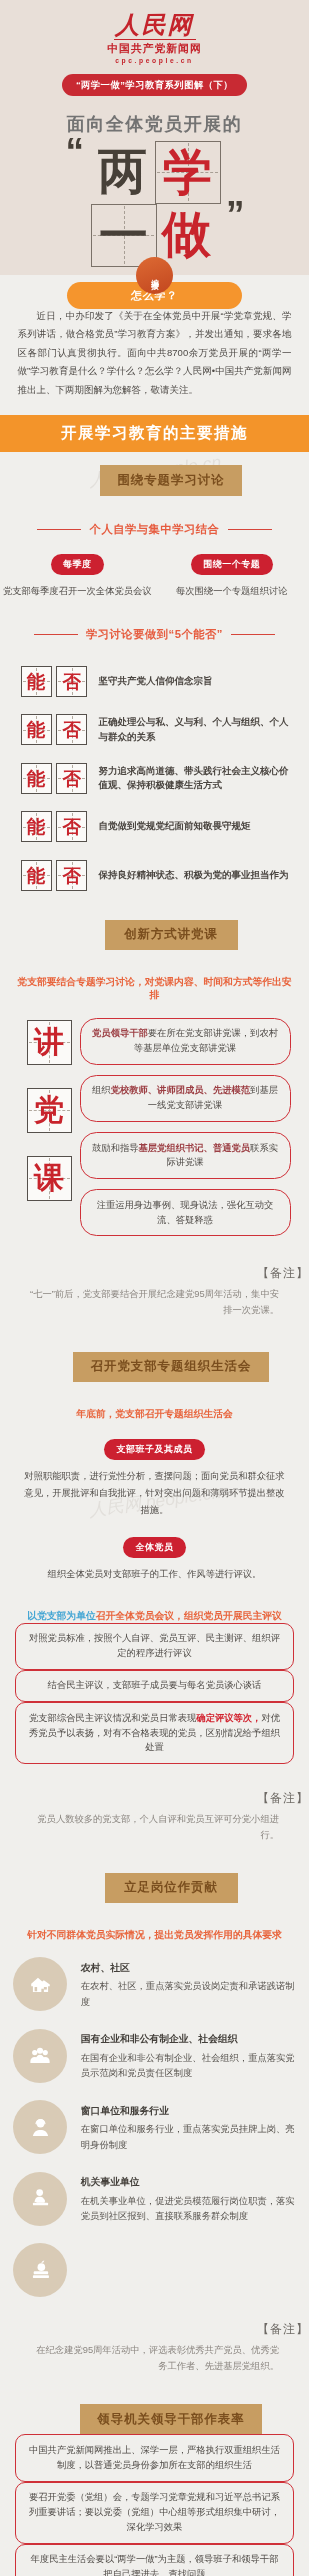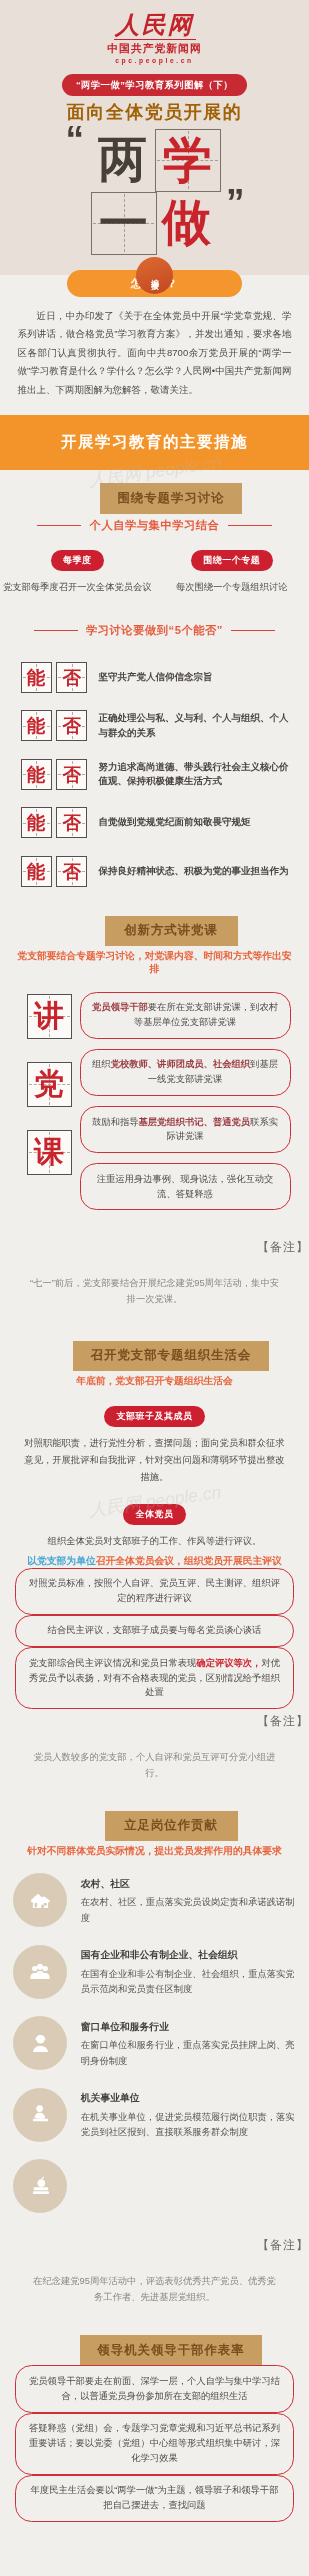--- a/index.html
+++ b/index.html
@@ -7,41 +7,41 @@
         font-family:"Liberation Sans","DejaVu Sans",sans-serif;overflow:hidden;}
   
   .hdr{background:#e8dfd8;text-align:center;padding-top:13.4px;height:275px;box-sizing:border-box;}
   .logo-script{font-size:24px;line-height:1;color:#c4232b;font-weight:bold;font-style:italic;
                font-family:"Liberation Serif","DejaVu Serif",serif;letter-spacing:2.1px;}
   .logo-rule{width:82px;height:1px;background:#c4232b;margin:2.1px auto 1.5px;}
   .logo-sub{color:#c4232b;font-size:10.8px;font-weight:bold;letter-spacing:1px;}
   .logo-url{color:#c4232b;font-size:6.7px;font-weight:bold;letter-spacing:2.6px;margin-top:1px;}
   .series-pill{display:inline-block;background:#c82a33;color:#fff;font-size:9.3px;font-weight:bold;
                padding:4.6px 13.4px;border-radius:12.4px;margin-top:10.3px;letter-spacing:0.5px;}
-  .subtitle{color:#a16207;font-size:18px;font-weight:bold;margin-top:4px;letter-spacing:1.5px;text-align:center;}
+  .subtitle{color:#737373;font-size:18px;font-weight:bold;margin-top:16px;letter-spacing:1.5px;text-align:center;}
   .biggrid{position:relative;width:128px;margin:4.1px auto 0;display:grid;grid-template-columns:64px 64px;}
   .bigcell{width:64px;height:61px;display:flex;align-items:center;justify-content:center;position:relative;}
   .bigcell.boxed{border:0.5px solid #7a7168;}
   .bigcell.boxed::before{content:"";position:absolute;left:1.5px;right:1.5px;top:50%;border-top:0.5px dashed #a79e94;}
   .bigcell.boxed::after{content:"";position:absolute;top:1.5px;bottom:1.5px;left:50%;border-left:0.5px dashed #a79e94;}
   .bigch{position:relative;z-index:1;font-size:49px;font-weight:bold;line-height:1;}
   .ch-dark{color:#474038;} .ch-red{color:#c8242c;}
   .q{position:absolute;font-size:37px;font-weight:bold;color:#474038;line-height:1;}
   .q-open{left:-25px;top:-7.2px;} .q-close{right:-26px;top:44%;}
   .how-pill{width:175px;margin:15.5px auto 0;background:#f5952d;color:#fff;font-size:10.8px;font-weight:bold;
             border-radius:15.5px;padding:6.7px 0;letter-spacing:1px;}
   
   .ed-circle{position:relative;z-index:3;width:37px;height:37px;border-radius:50%;margin:-18.5px auto 0;
              background:linear-gradient(160deg,#dd6a33,#c2461f);display:flex;align-items:center;justify-content:center;}
   .ed-circle span{writing-mode:vertical-rl;color:#fff;font-size:7.7px;font-weight:bold;letter-spacing:1.5px;}
   .ed-note{width:274px;margin:13.4px auto 0;font-size:9.5px;line-height:1.95;color:#4f4b47;
            text-align:justify;text-indent:2em;}
   
   .banner{background:#f3942a;color:#fff;font-size:15.5px;font-weight:bold;text-align:center;
-          padding:17px 0;letter-spacing:1.5px;}
+          padding:8px 0;letter-spacing:1.5px;}
   .ribbon-wrap{text-align:center;position:relative;}
   .ribbon{position:relative;display:inline-block;background:#c79d62;color:#7a4e1e;font-size:12.4px;
           font-weight:bold;padding:6.7px 17.5px;letter-spacing:1px;min-width:98px;margin-left:33px;}
   .ribbon::before{content:"";position:absolute;left:-15.5px;top:4.6px;border-style:solid;
                   border-width:12px 8.8px;border-color:#b58b4f #b58b4f #b58b4f transparent;z-index:-1;}
   .ribbon::after{content:"";position:absolute;right:-15.5px;top:4.6px;border-style:solid;
                  border-width:12px 8.8px;border-color:#b58b4f transparent #b58b4f #b58b4f;z-index:-1;}
   
   .sub-head{display:flex;align-items:center;justify-content:center;gap:8.2px;}
   .sub-head .line{width:44px;height:1px;background:#d6453a;flex:none;}
@@ -66,38 +66,38 @@
   
   .lecture{display:flex;margin:0 18.5px;}
   .lec-tiles{width:61px;flex:none;display:flex;flex-direction:column;align-items:center;gap:23px;padding-top:2.1px;}
   .big-tile{width:43px;height:43px;}
   .big-tile .ch{font-size:30px;}
   .lec-bubbles{flex:1;display:flex;flex-direction:column;gap:10px;}
   .bubble{border:1px solid #cf3038;border-radius:16.5px;padding:7.7px 10.3px;font-size:9.3px;color:#4f4b47;
           text-align:center;line-height:1.6;background:transparent;}
   .bubble b{color:#9c3f44;}
   .bubble .hl{color:#d2232f;font-weight:bold;}
-  .bubble.wide{margin:0 15px;}
+  .bubble.wide{margin:0 15px;border-radius:10px;}
   
   .note-label{text-align:right;color:#6e6a65;font-size:12px;letter-spacing:1px;}
-  .note-text{text-align:center;color:#8b8680;font-size:9.3px;line-height:1.7;padding:0 30px;margin-top:20px;}
+  .note-text{text-align:right;color:#8b8680;font-size:9.3px;line-height:1.7;padding:0 30px;margin-top:5px;}
   
   .pgroup{text-align:center;}
   .pgroup .desc{margin:8.2px auto 0;max-width:268px;font-size:9.3px;color:#4f4b47;line-height:1.85;}
   
   .icon-item{display:flex;margin:0 13.4px;align-items:flex-start;}
   .icon-circle{width:54px;height:54px;border-radius:50%;background:#d9cbb6;flex:none;
                display:flex;align-items:center;justify-content:center;}
   .icon-body{margin-left:13.4px;padding-top:4.1px;}
   .icon-title{font-size:9.8px;font-weight:bold;color:#44403b;}
   .icon-text{margin-top:4.6px;font-size:9.3px;color:#57534e;line-height:1.7;}
   
   .wm{position:absolute;left:50%;transform:translateX(-50%) rotate(-8deg);color:#b9b2aa;opacity:.25;
       font-size:17.5px;font-style:italic;pointer-events:none;white-space:nowrap;} .mt26{margin-top:13.4px;} .mt30{margin-top:15.5px;}
-  .mt34{margin-top:17.5px;} .mt40{margin-top:4px;} .mt46{margin-top:24px;} .mt56{margin-top:29px;}
+  .mt34{margin-top:17.5px;} .mt40{margin-top:26px;} .mt46{margin-top:24px;} .mt56{margin-top:29px;}
   .mt64{margin-top:33px;}
   svg{display:block;}
 </style>
 </head>
 <body>
 
 <div class="page">
 
   <span class="wm" style="top:459px">人民网 people.cn</span>
   <span class="wm" style="top:1489px">人民网 people.cn</span>
@@ -232,21 +232,21 @@
         </span>
       <span class="tile big-tile">
           <span class="ch">党</span>
         </span>
       <span class="tile big-tile">
           <span class="ch">课</span>
         </span>
     </div>
     <div class="lec-bubbles">
       <div class="bubble"><span></span><b>党员领导干部</b><span>要在所在党支部讲党课，到农村等基层单位党支部讲党课</span></div>
-      <div class="bubble"><span>组织</span><b>党校教师、讲师团成员、社会组织</b><span>到基层一线党支部讲党课</span></div>
+      <div class="bubble"><span>组织</span><b>党校教师、讲师团成员、先进模范</b><span>到基层一线党支部讲党课</span></div>
       <div class="bubble"><span>鼓励和指导</span><b>基层党组织书记、普通党员</b><span>联系实际讲党课</span></div>
       <div class="bubble"><span>注重运用身边事例、现身说法，强化互动交流、答疑释惑</span></div>
     </div>
   </div>
 
   <div class="note-label mt56">【备注】</div>
   <div class="note-text">“七一”前后，党支部要结合开展纪念建党95周年活动，集中安排一次党课。</div>
 
   <div class="ribbon-wrap mt64">
     <div class="ribbon"><span>召开党支部专题组织生活会</span></div>
@@ -343,18 +343,18 @@
         </svg>
     </div>
   </div>
 
   <div class="note-label mt46">【备注】</div>
   <div class="note-text">在纪念建党95周年活动中，评选表彰优秀共产党员、优秀党务工作者、先进基层党组织。</div>
 
   <div class="ribbon-wrap mt56">
     <div class="ribbon"><span>领导机关领导干部作表率</span></div>
   </div>
-  <div class="bubble wide mt40">党员领导干部要走在前面、深学一层，个人自学与集中学习结合，以普通党员身份参加所在支部的组织生活</div>
-  <div class="bubble wide mt30">答疑释惑（党组）会，专题学习党章党规和习近平总书记系列重要讲话；要以党委（党组）中心组等形式组织集中研讨，深化学习效果</div>
+  <div class="bubble wide mt40">中国共产党新闻网推出上、深学一层，严格执行双重组织生活制度，以普通党员身份参加所在支部的组织生活</div>
+  <div class="bubble wide mt30">要召开党委（党组）会，专题学习党章党规和习近平总书记系列重要讲话；要以党委（党组）中心组等形式组织集中研讨，深化学习效果</div>
   <div class="bubble wide mt30">年度民主生活会要以“两学一做”为主题，领导班子和领导干部把自己摆进去，查找问题</div>
 
 </div>
 
 
 </body></html>

